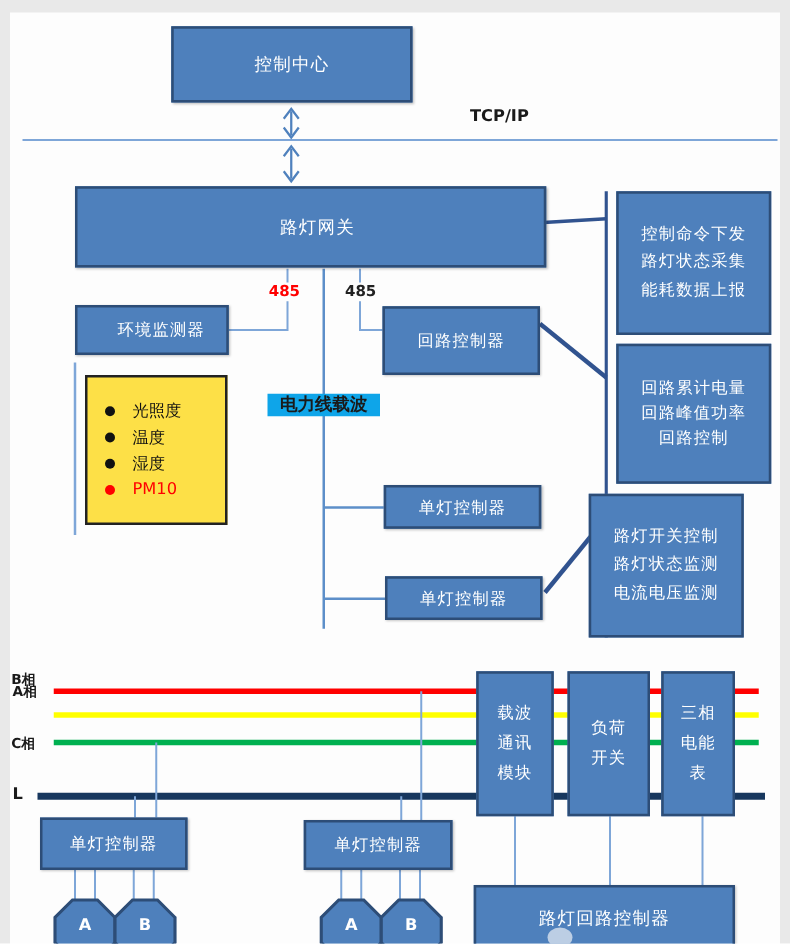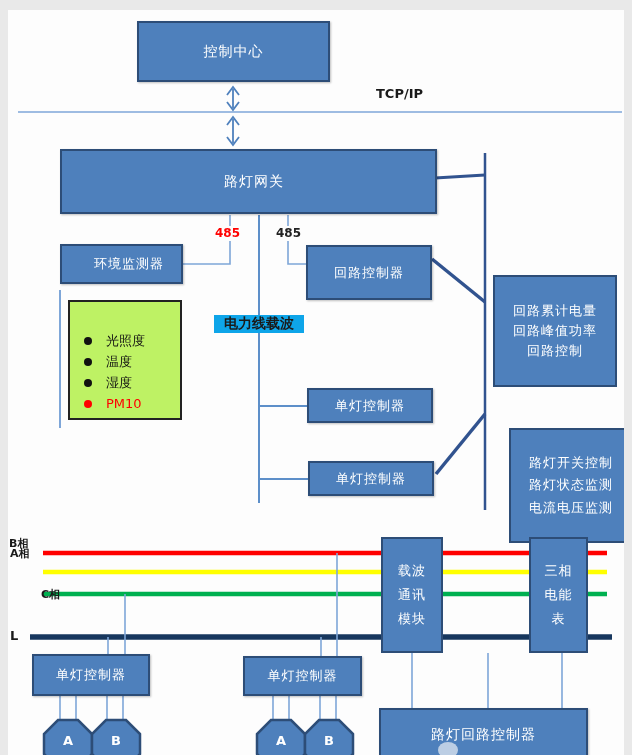--- a/index.html
+++ b/index.html
@@ -38,27 +38,27 @@
   #tcp-label{left:376px;top:86px;font-size:13px;font-weight:bold;}
   #bus-485-left{left:215px;top:226px;font-size:12px;font-weight:bold;color:#ff0000;}
   #bus-485-right{left:276px;top:226px;font-size:12px;font-weight:bold;color:#222;}
   #plc-label{
     left:214px;top:315px;width:90px;font-size:14px;font-weight:bold;
     background:#0ea5e9;text-align:center;z-index:3;
   }
   .phase-lbl{font-size:11px;font-weight:bold;}
   #phase-a-label{left:10px;top:546px;}
   #phase-b-label{left:9px;top:536px;}
-  #phase-c-label{left:9px;top:587px;padding-left:32px;}
+  #phase-c-label{left:9px;top:587px;}
   #neutral-label{left:10px;top:628px;font-size:13px;}
 
   #legend{
     position:absolute;left:68px;top:300px;width:114px;height:120px;z-index:2;
-    box-sizing:border-box;background:#bef264;border:2px solid #222;
-    padding:28px 0 0 14px;
+    box-sizing:border-box;background:#fde047;border:2px solid #222;
+    padding:16px 0 0 14px;
   }
   .legend-row{display:flex;align-items:center;height:21px;}
   .legend-bullet{width:8px;height:8px;border-radius:50%;background:#111;margin-right:14px;flex:0 0 auto;}
   .legend-label{font-size:13px;color:#111;}
   .legend-row.red .legend-bullet{background:#ff0000;}
   .legend-row.red .legend-label{color:#ff0000;}
 
   .lamp-letter{
     position:absolute;z-index:3;width:20px;text-align:center;
     color:#ffffff;font-size:13px;font-weight:bold;
@@ -181,41 +181,50 @@
   <div class="node" style="left:306px;top:245px;width:126px;height:55px;font-size:13px;">
     <span>回路控制器</span>
   </div>
   <div class="node" style="left:307px;top:388px;width:126px;height:35px;font-size:13px;">
     <span>单灯控制器</span>
   </div>
   <div class="node" style="left:308px;top:461px;width:126px;height:35px;font-size:13px;">
     <span>单灯控制器</span>
   </div>
 
+  <div class="panel" style="left:493px;top:153px;width:124px;height:115px;">
+    <span>控制命令下发</span>
+    <span>路灯状态采集</span>
+    <span>能耗数据上报</span>
+  </div>
   <div class="panel" style="left:493px;top:275px;width:124px;height:112px;line-height:1.55;">
     <span>回路累计电量</span>
     <span>回路峰值功率</span>
     <span>回路控制</span>
   </div>
-  <div class="panel" style="left:509px;top:395px;width:124px;height:115px;margin-top:33px;">
+  <div class="panel" style="left:471px;top:395px;width:124px;height:115px;">
     <span>路灯开关控制</span>
     <span>路灯状态监测</span>
     <span>电流电压监测</span>
   </div>
 
   <div class="lbl phase-lbl" id="phase-a-label">A相</div>
   <div class="lbl phase-lbl" id="phase-b-label">B相</div>
   <div class="lbl phase-lbl" id="phase-c-label">C相</div>
   <div class="lbl phase-lbl" id="neutral-label">L</div>
 
   <div class="vbox" style="left:381px;top:537px;width:62px;height:116px;">
     <span>载波</span>
     <span>通讯</span>
     <span>模块</span>
   </div>
+  <div class="vbox" style="left:454px;top:537px;width:66px;height:116px;">
+    <span>负荷</span>
+    <span>开关</span>
+  </div>
   <div class="vbox" style="left:529px;top:537px;width:59px;height:116px;">
     <span>三相</span>
     <span>电能</span>
     <span>表</span>
   </div>
 
   <div class="node" style="left:32px;top:654px;width:118px;height:42px;font-size:13px;">
     <span>单灯控制器</span>
   </div>
   <div class="node" style="left:243px;top:656px;width:119px;height:40px;font-size:13px;">

